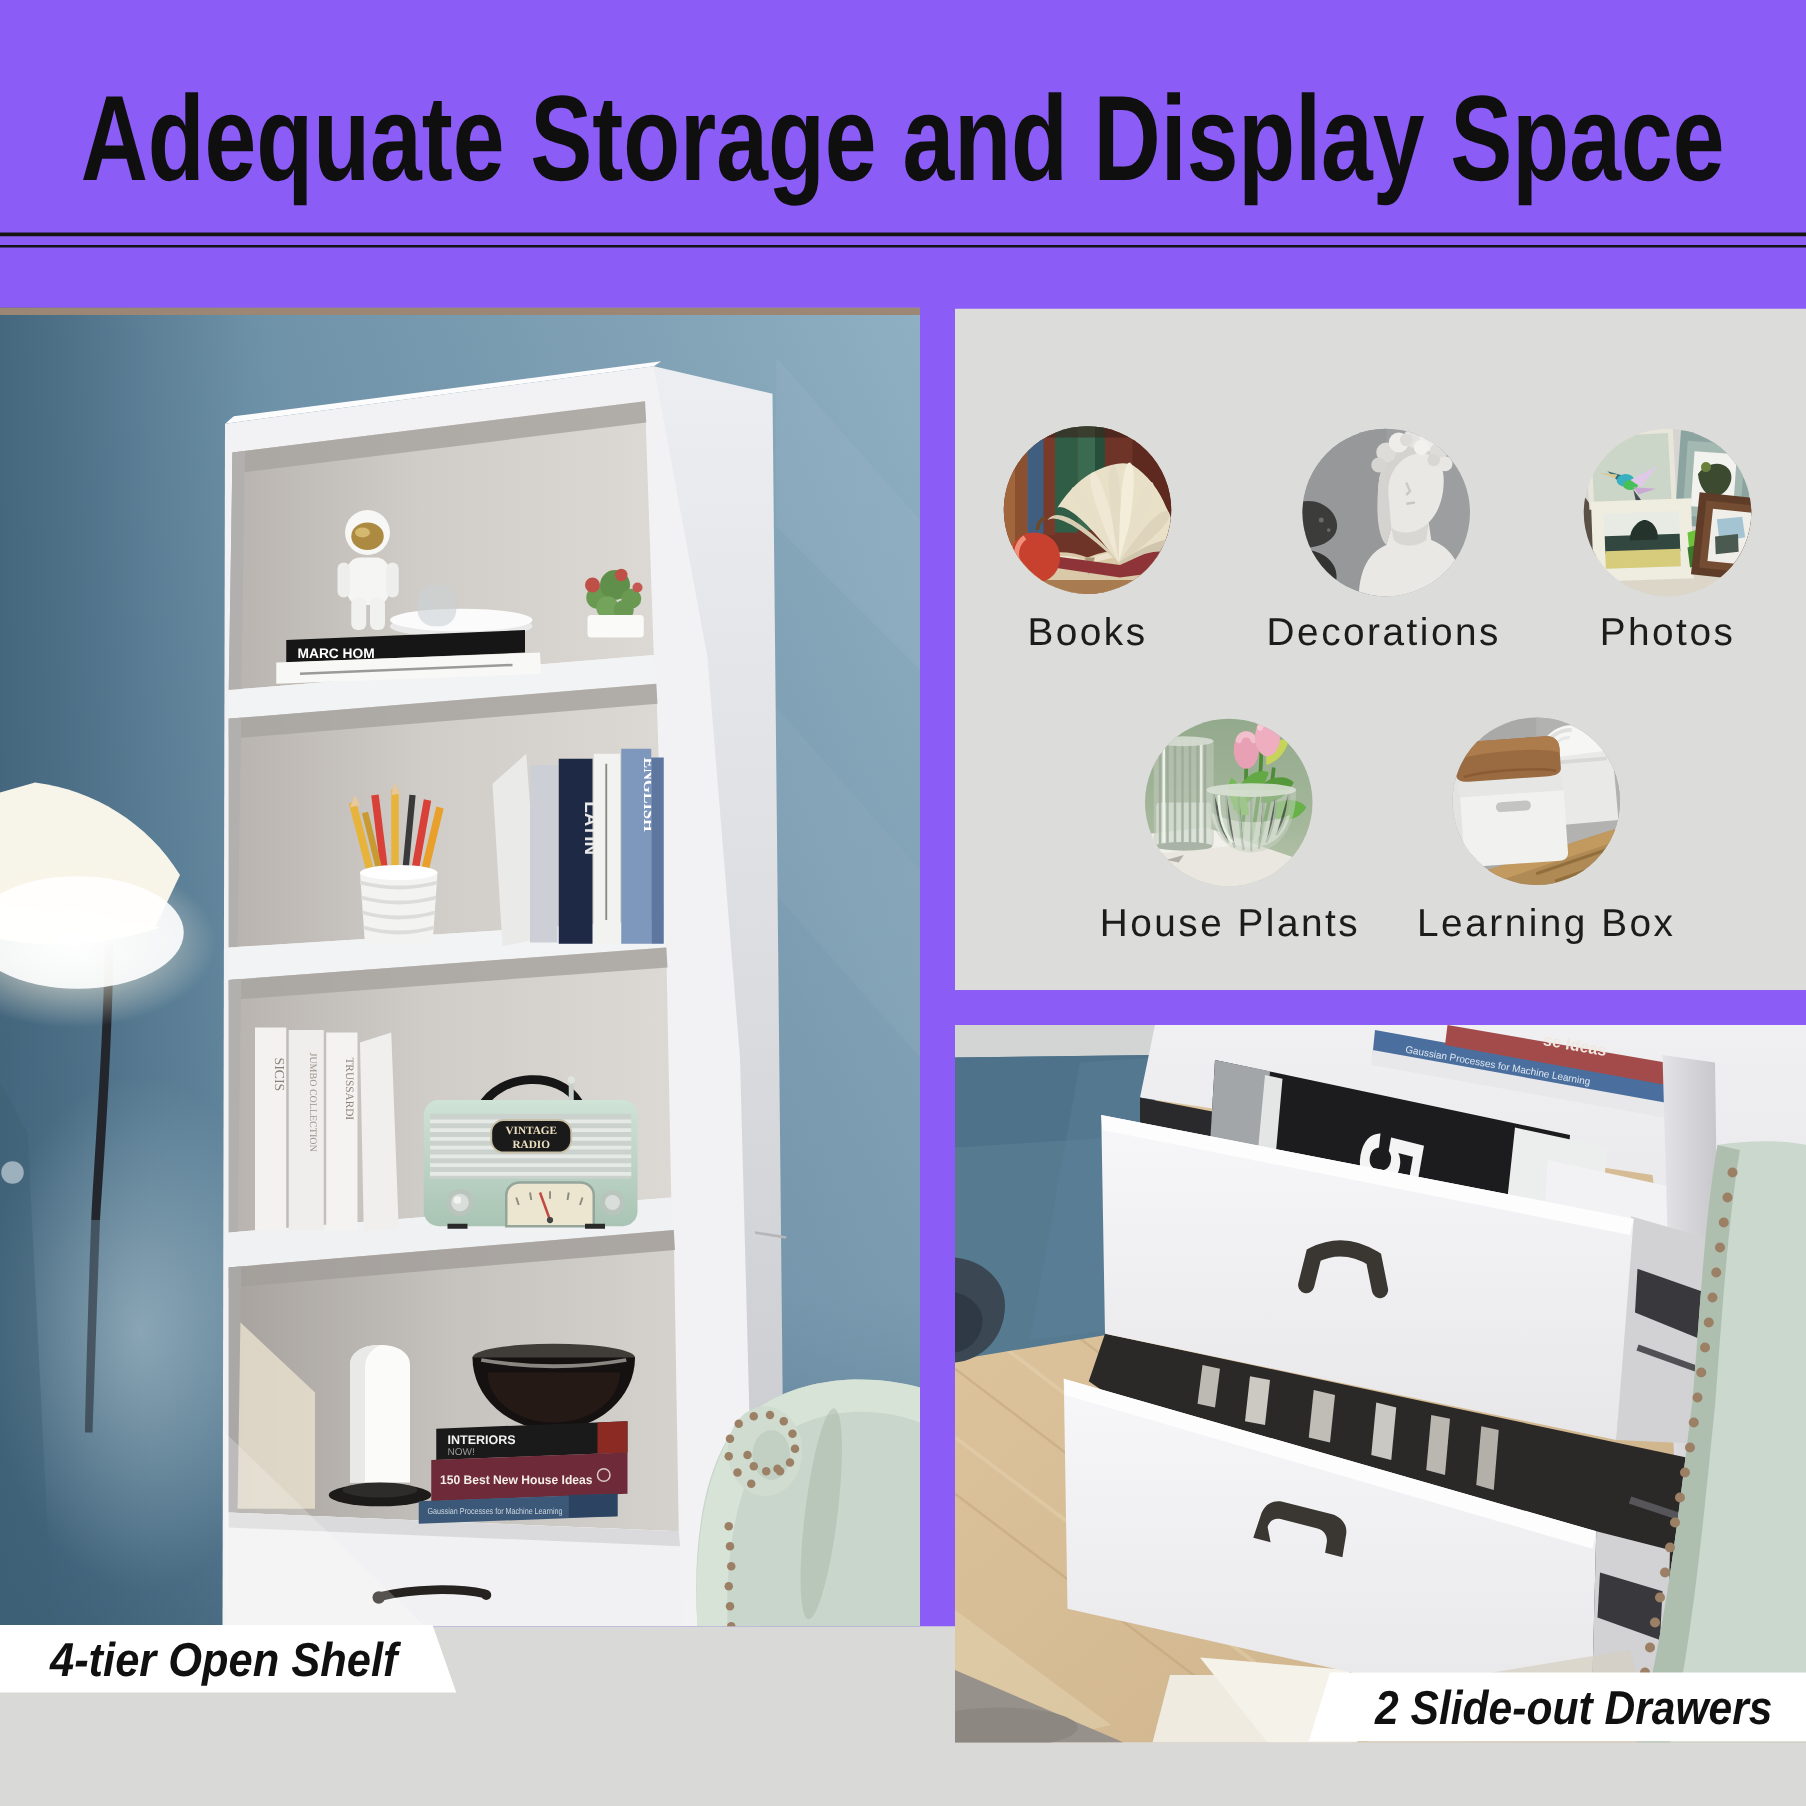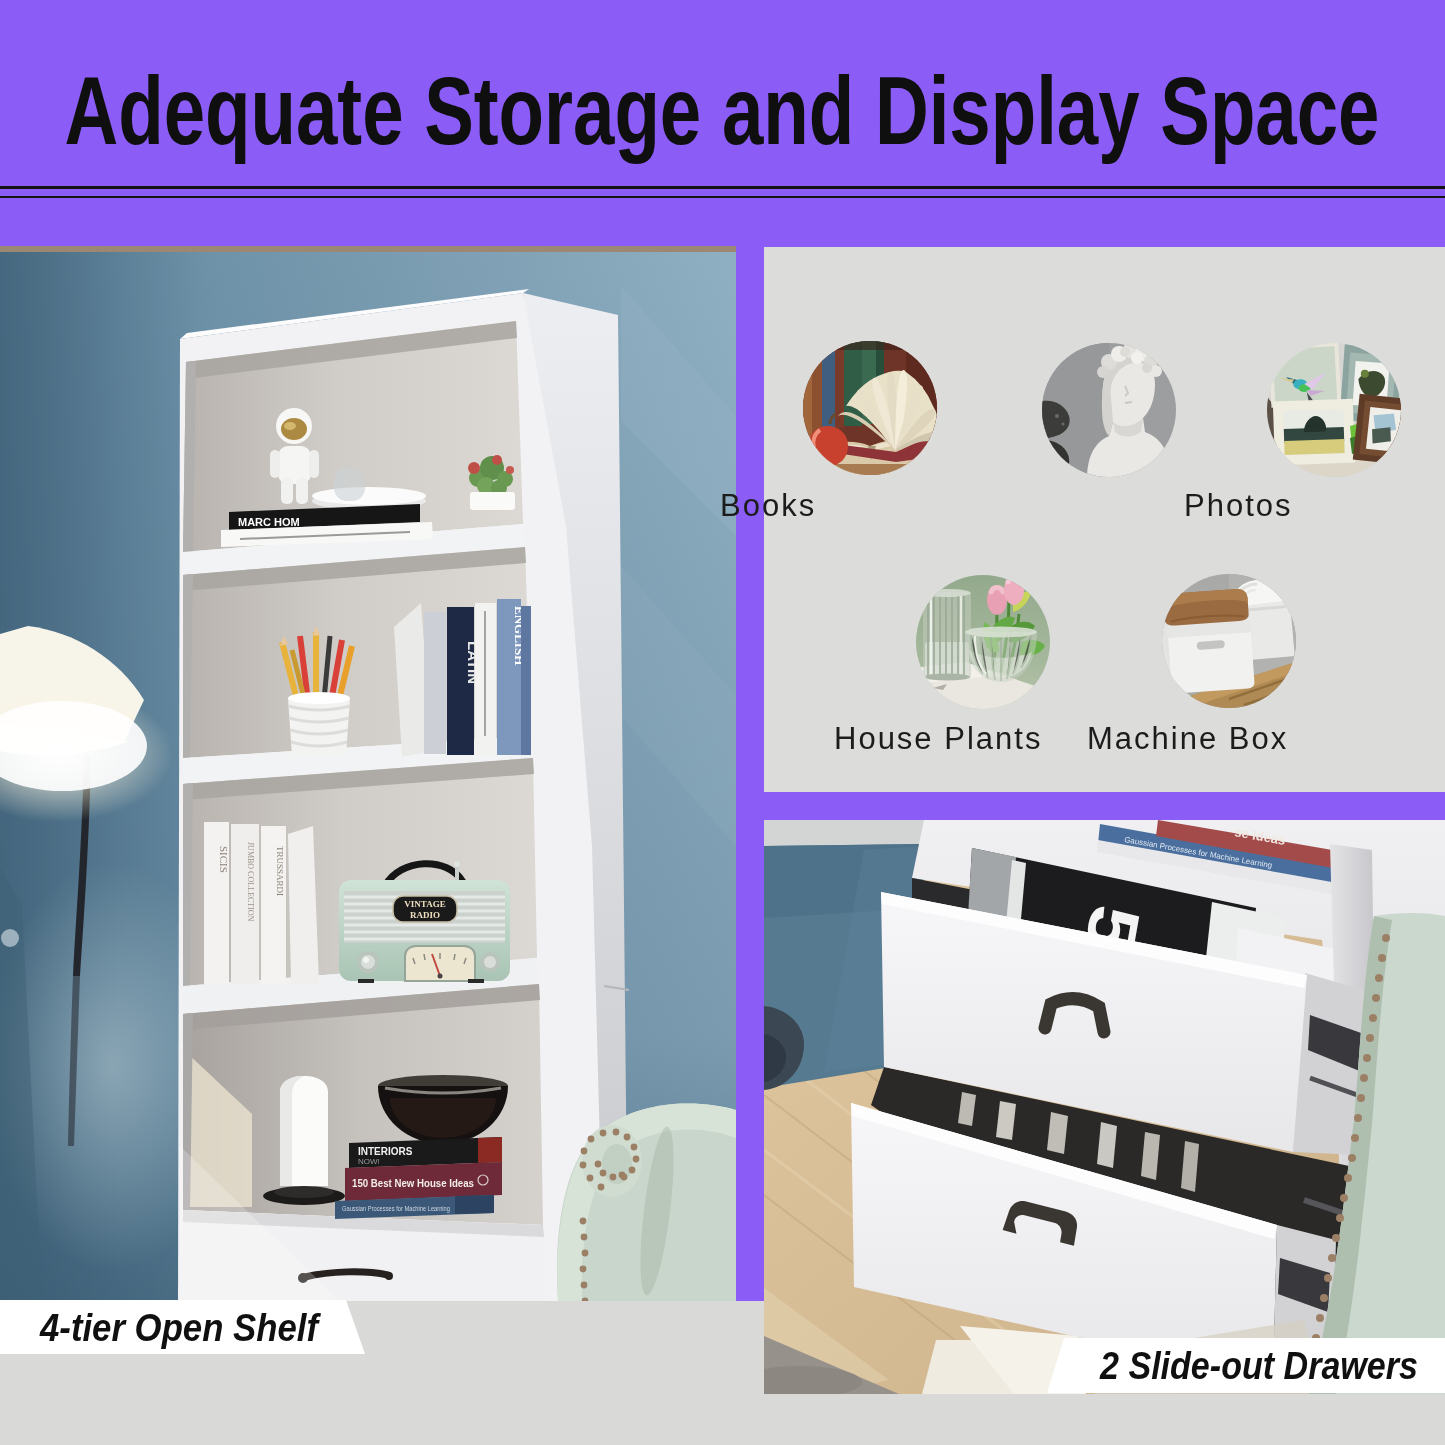--- a/index.html
+++ b/index.html
@@ -1,18 +1,18 @@
 <!DOCTYPE html>
 <html><head>
 <meta charset="utf-8">
 <style>
 html,body{margin:0;padding:0;background:#fff;font-family:"Liberation Sans",sans-serif;}
 #page{position:relative;width:1445px;height:1445px;overflow:hidden;background:#8b5cf6;}
 .abs{position:absolute;}
-.lbl{position:absolute;font-size:31px;color:#1c1c1c;text-align:left;letter-spacing:2px;}
+.lbl{position:absolute;font-size:31px;color:#1c1c1c;text-align:center;letter-spacing:2px;}
 </style>
 </head>
 <body>
 <div id="page">
 
   <svg class="abs" style="left:0;top:0;" width="1445" height="200" viewBox="0 0 1445 200">
     <text x="722" y="144" text-anchor="middle" font-family="Liberation Sans, sans-serif" font-size="97" font-weight="bold" fill="#0f0f0f" textLength="1315" lengthAdjust="spacingAndGlyphs">Adequate Storage and Display Space</text>
   </svg>
 
   <div class="abs" style="left:0;top:186px;width:1445px;height:3px;background:#141414;"></div>
@@ -662,23 +662,24 @@
 
 <path d="M8,30 C8,24 12,20 18,20 L82,20 C88,20 92,24 92,30 L92,46 C92,50 88,52 82,52 L18,52 C12,52 8,50 8,46 Z" fill="#9a6b40"></path>
 <path d="M8,30 C8,24 12,20 18,20 L82,20 C88,20 92,24 92,30 L92,34 C80,28 30,28 8,34 Z" fill="#ad7c4c"></path>
 <path d="M14,48 C30,44 70,44 88,48" stroke="#8a5c34" stroke-width="2" fill="none"></path>
 </g>
 </g>
 </svg>
 </div>
 
   <div class="lbl" style="left:720px;top:488px;width:300px;">Books</div>
+  <div class="lbl" style="left:957px;top:488px;width:300px;">Decorations</div>
   <div class="lbl" style="left:1184px;top:488px;width:300px;">Photos</div>
   <div class="lbl" style="left:834px;top:721px;width:300px;">House Plants</div>
-  <div class="lbl" style="left:1087px;top:721px;width:300px;">Machine Box</div>
+  <div class="lbl" style="left:1087px;top:721px;width:300px;">Learning Box</div>
 
   <svg class="abs" style="left:0;top:1298px;" width="380" height="58" viewBox="0 0 380 58">
     <polygon points="0,2 346,2 365,56 0,56" fill="#ffffff"></polygon>
     <text x="40" y="43" font-family="Liberation Sans, sans-serif" font-size="38" font-weight="bold" font-style="italic" fill="#101010" textLength="278" lengthAdjust="spacingAndGlyphs">4-tier Open Shelf</text>
   </svg>
   <svg class="abs" style="left:1040px;top:1337px;" width="405" height="57" viewBox="0 0 405 57">
     <polygon points="24,1 405,1 405,56 7,56" fill="#ffffff"></polygon>
     <text x="60" y="42" font-family="Liberation Sans, sans-serif" font-size="38" font-weight="bold" font-style="italic" fill="#101010" textLength="318" lengthAdjust="spacingAndGlyphs">2 Slide-out Drawers</text>
   </svg>
 </div>

